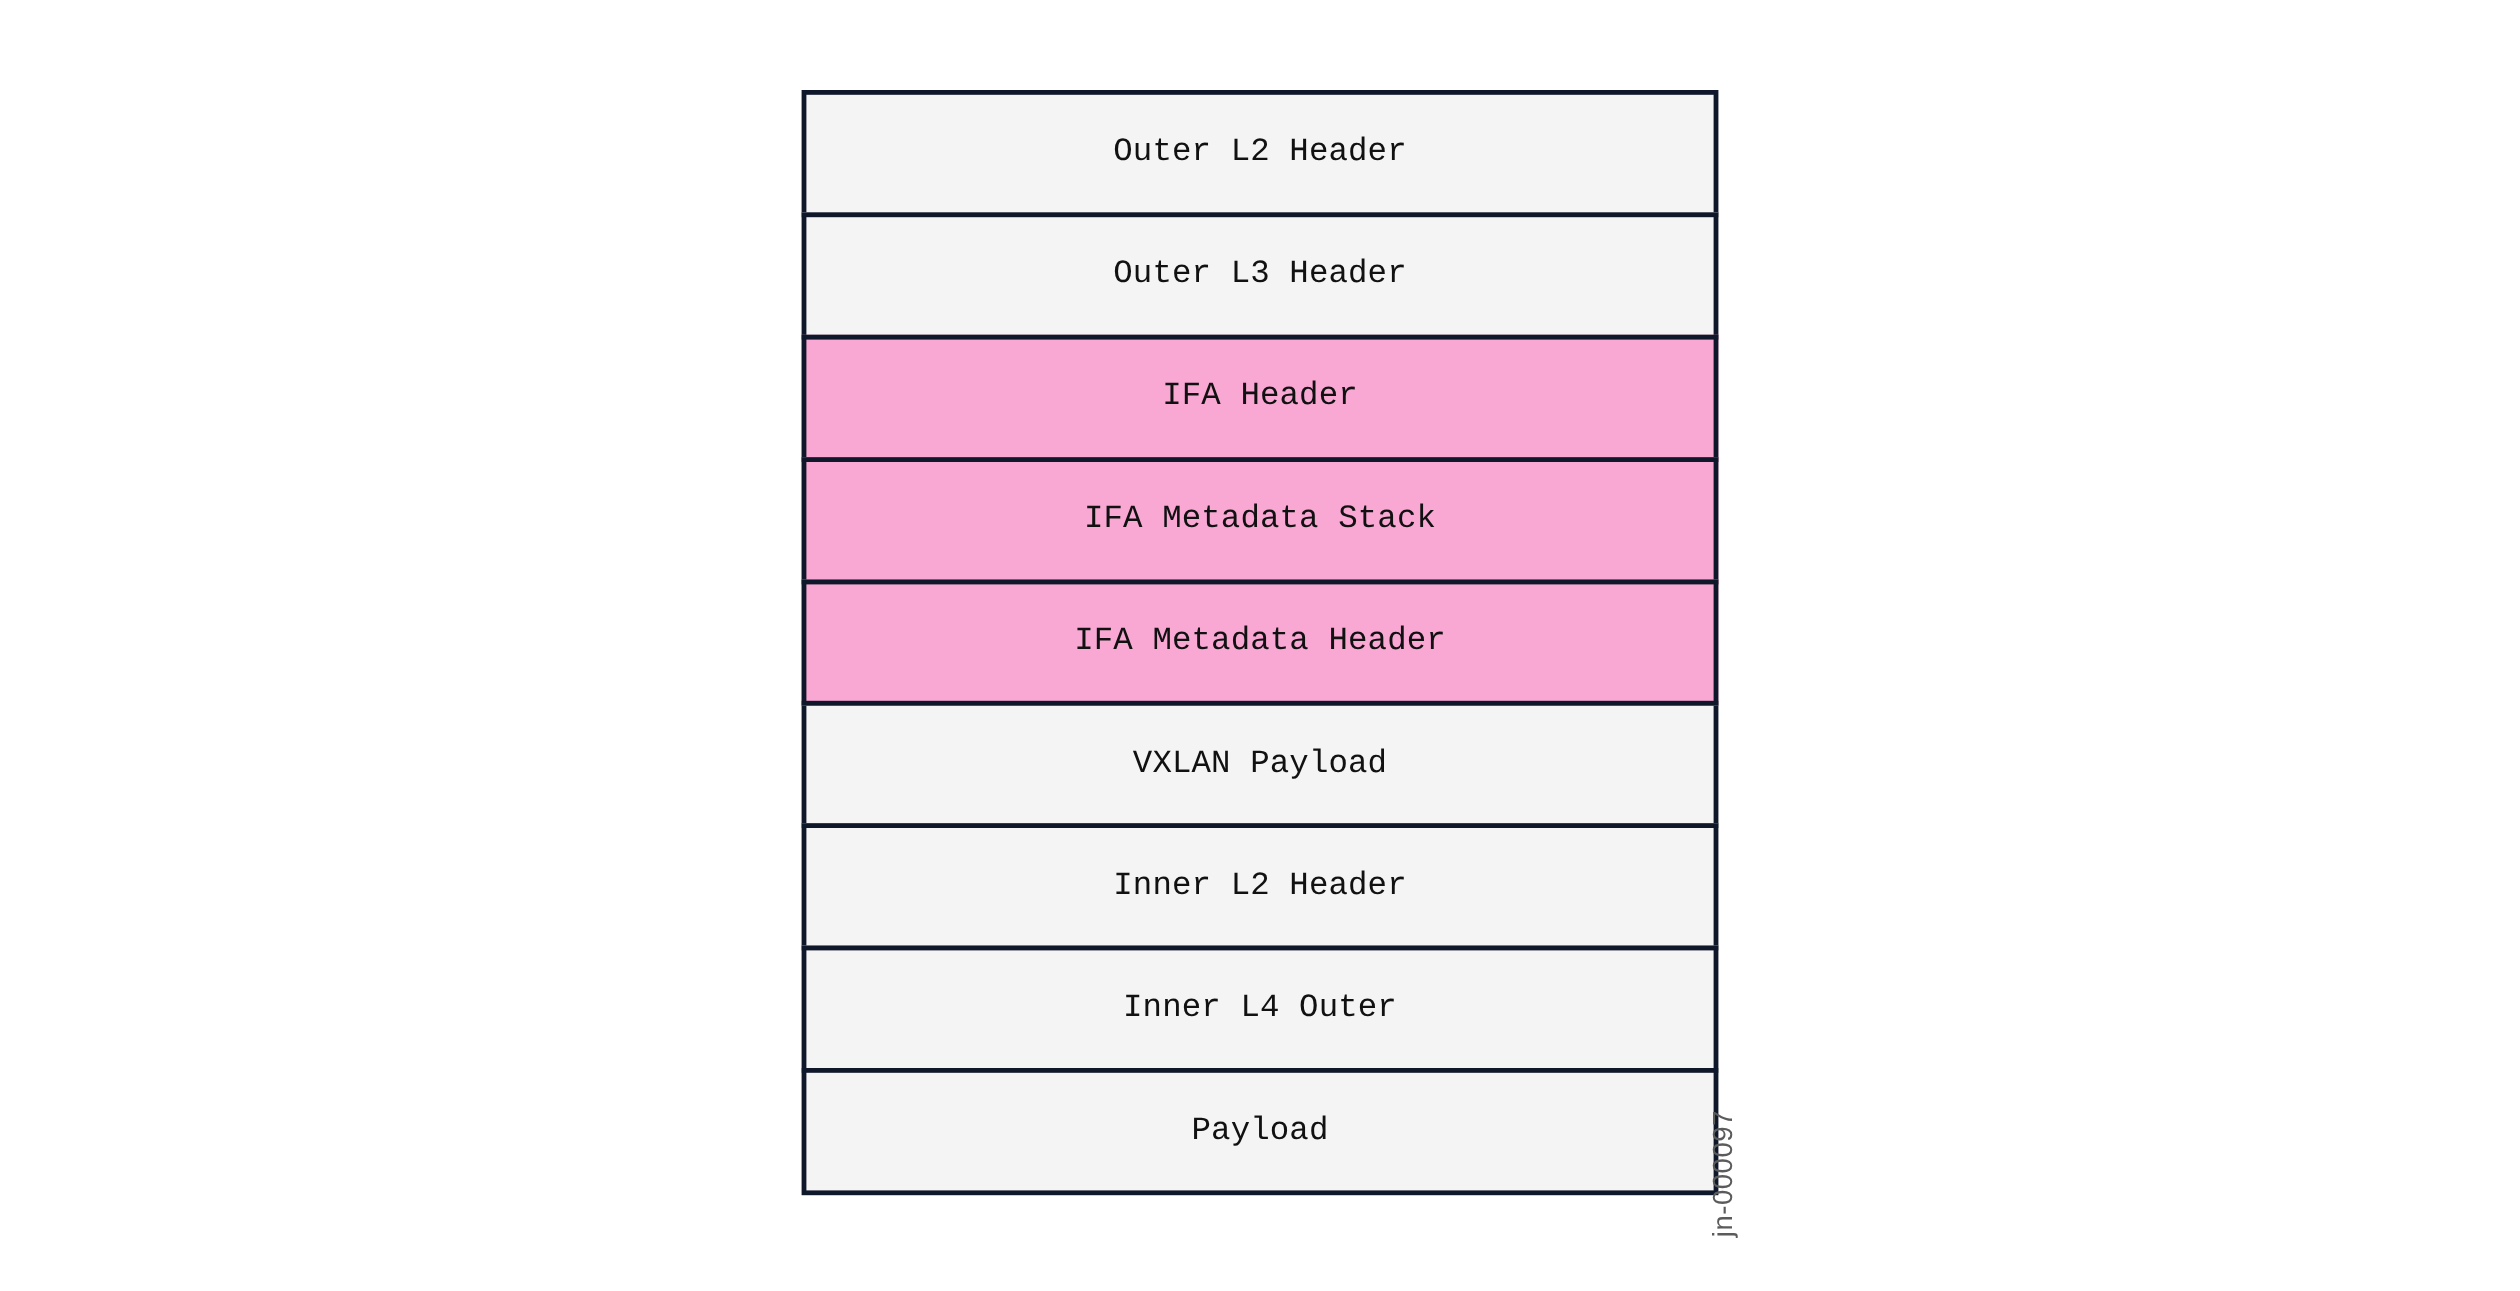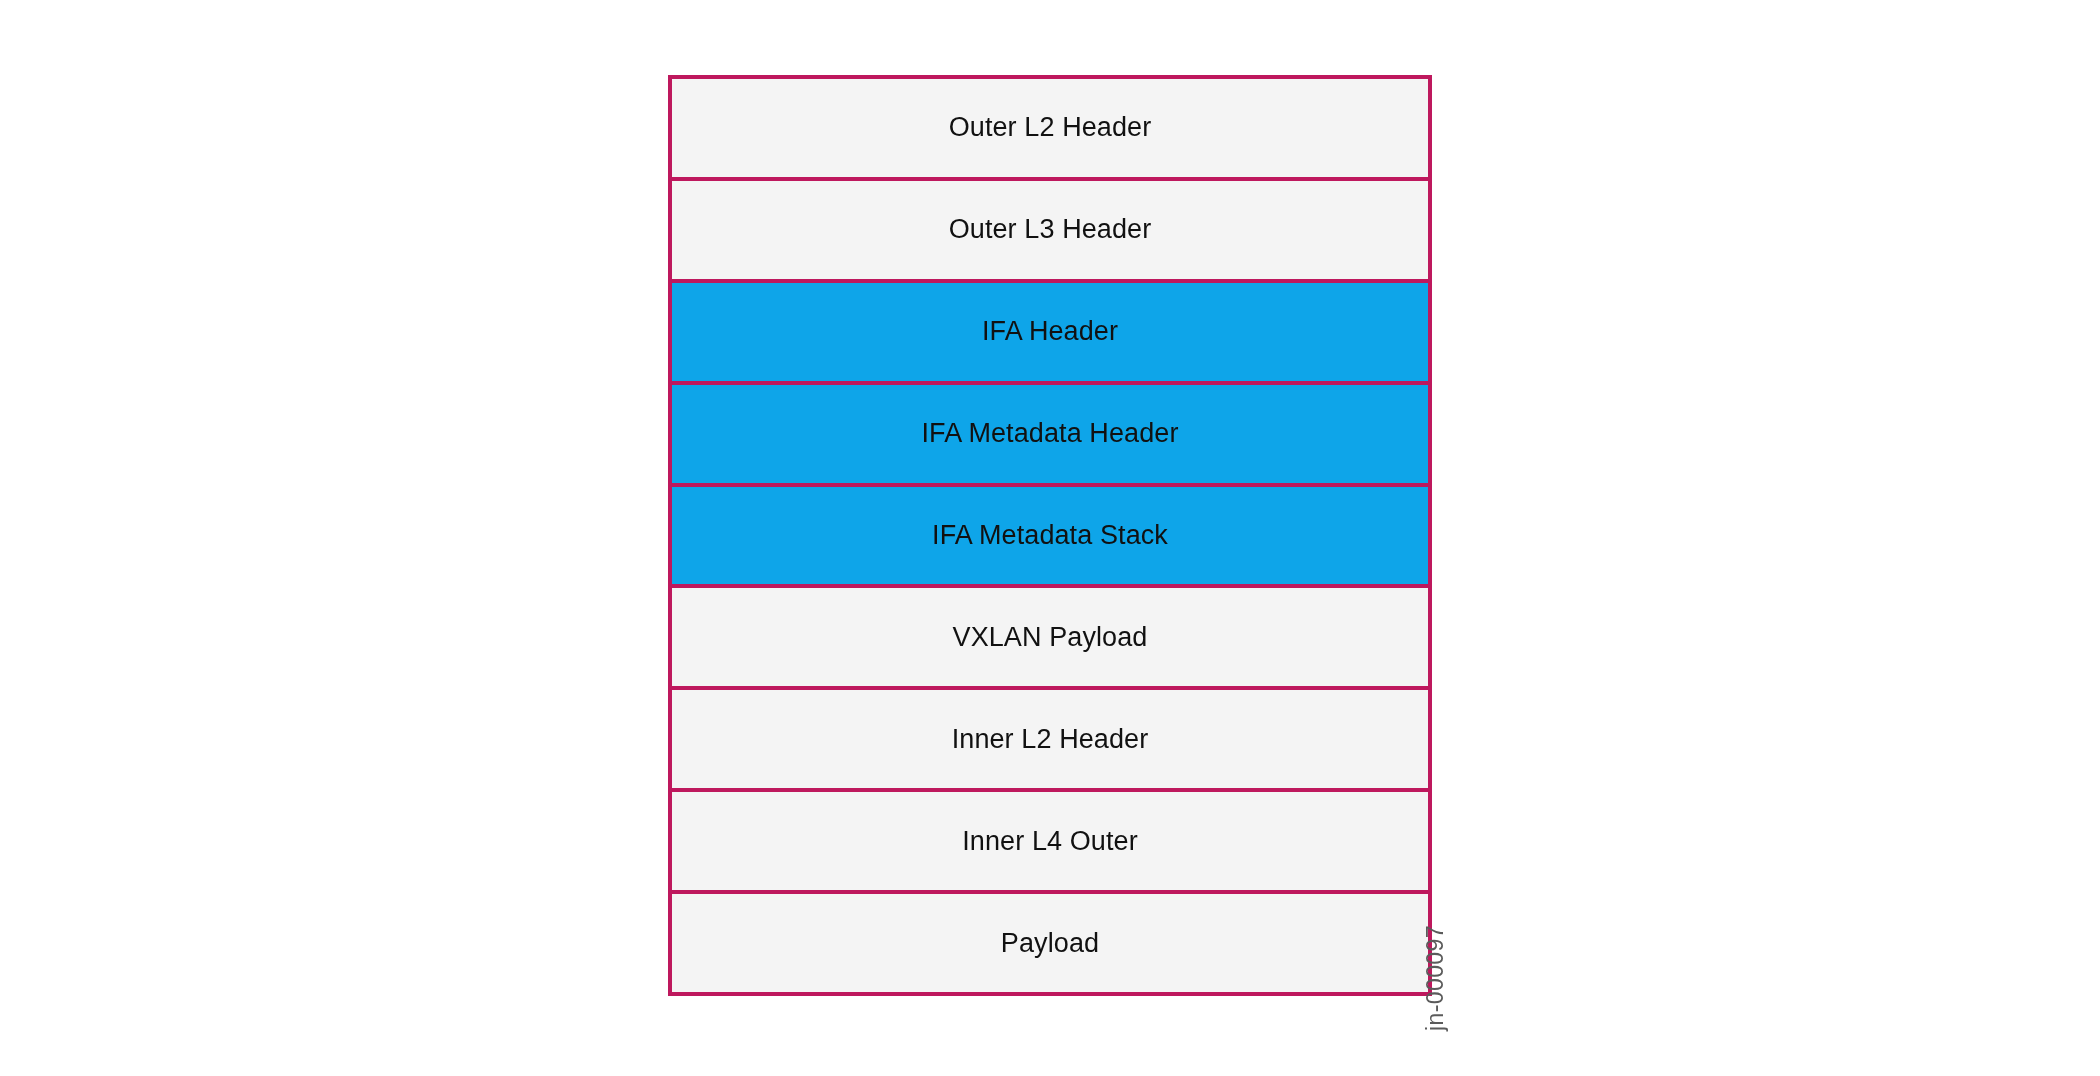--- a/index.html
+++ b/index.html
@@ -28,33 +28,34 @@
     display: flex;
     flex-direction: column;
   }
 
   .stack-row {
     position: relative;
     box-sizing: border-box;
     flex: 1 1 0;
     min-height: 0;
     background: #f4f4f4;
-    border: 4px solid #be185d;
+    border: 4px solid #0f172a;
     margin-bottom: -4px; 
     display: flex;
     align-items: center;
     justify-content: center;
+    font-family: Liberation Mono, monospace;
   }
   .stack-row:last-child {
     margin-bottom: 12px;
   }
 
   
   .stack-row.is-highlighted {
-    background: #0ea5e9;
+    background: #f9a8d4;
     z-index: 2;
   }
 
   .stack-row-label {
     font-size: 27px;
     line-height: 1;
     color: #111111;
     letter-spacing: 0.1px;
     white-space: nowrap;
     user-select: none;
@@ -82,24 +83,24 @@
     <div class="stack-row">
       <span class="stack-row-label">Outer L2 Header</span>
     </div>
     <div class="stack-row">
       <span class="stack-row-label">Outer L3 Header</span>
     </div>
     <div class="stack-row is-highlighted">
       <span class="stack-row-label">IFA Header</span>
     </div>
     <div class="stack-row is-highlighted">
-      <span class="stack-row-label">IFA Metadata Header</span>
+      <span class="stack-row-label">IFA Metadata Stack</span>
     </div>
     <div class="stack-row is-highlighted">
-      <span class="stack-row-label">IFA Metadata Stack</span>
+      <span class="stack-row-label">IFA Metadata Header</span>
     </div>
     <div class="stack-row">
       <span class="stack-row-label">VXLAN Payload</span>
     </div>
     <div class="stack-row">
       <span class="stack-row-label">Inner L2 Header</span>
     </div>
     <div class="stack-row">
       <span class="stack-row-label">Inner L4 Outer</span>
     </div>

